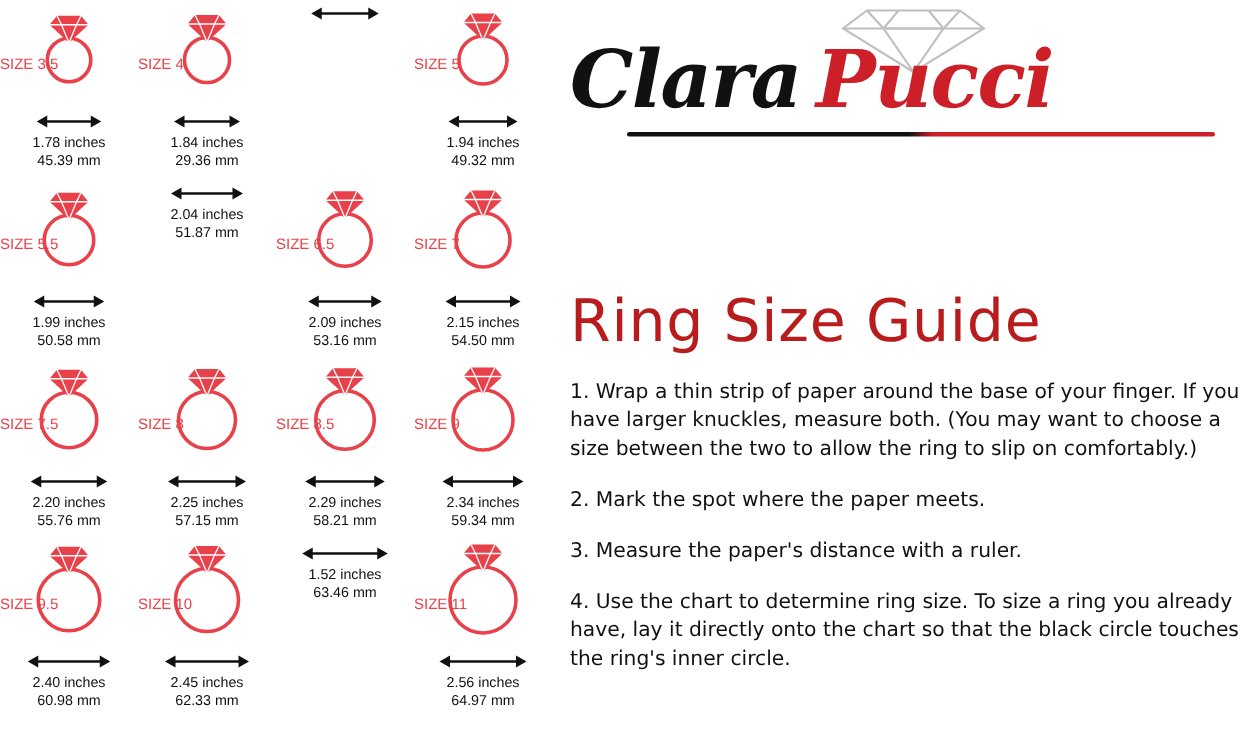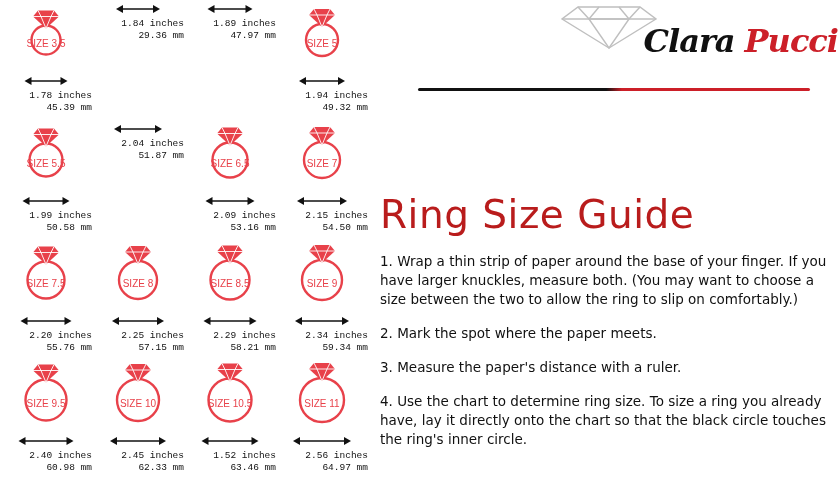--- a/index.html
+++ b/index.html
@@ -45,42 +45,40 @@
   }
   .ring-svg {
     display: block;
     margin: 0 auto;
   }
   .size-label {
     position: absolute;
     left: 0;
     right: 0;
     top: 36px;
-    text-align: center;
     font-size: 10px;
     color: #e8414a;
     font-family: "Liberation Sans", sans-serif;
     letter-spacing: 0px;
   }
   .arrow-row {
     position: relative;
     width: 92px;
     height: 14px;
   }
   .arrow-svg {
     display: block;
     margin: 0 auto;
   }
   .meas {
-    text-align: right;
+    text-align: center;
     font-size: 9.5px;
     line-height: 11.5px;
     color: #111111;
     margin-top: 2px;
-    font-family: Liberation Mono, monospace;
   }
 
   
   .right {
     position: absolute;
     left: 370px;
     top: 0;
     width: 469px;
     height: 501px;
   }
@@ -95,23 +93,23 @@
   .logo-diamond {
     position: absolute;
     left: 178px;
     top: 0px;
   }
   .logo-text {
     position: absolute;
     left: 0px;
     top: 18px;
     width: 458px;
-    text-align: right;
+    text-align: left;
     font-family: "DejaVu Serif", serif;
-    font-size: 32px;
+    font-size: 53px;
     font-style: italic;
     font-weight: bold;
     white-space: nowrap;
   }
   .logo-clara {
     color: #111111;
     letter-spacing: -1px;
   }
   .logo-pucci {
     color: #cc1f28;
@@ -179,44 +177,54 @@
             <path d="M24.5 7 L31.5 3 L31.5 11 Z" fill="#111"></path>
             <path d="M67.5 7 L60.5 3 L60.5 11 Z" fill="#111"></path>
           </svg>
         </div>
         <div class="meas">
           <div>1.78 inches</div>
           <div>45.39 mm</div>
         </div>
       </div>
       <div class="size-cell">
+        <div class="ring-wrap">
+          <svg class="ring-svg" width="92" height="72" viewBox="0 0 92 72">
+            <circle cx="46" cy="38" r="15" fill="none" stroke="#e8414a" stroke-width="2.4"></circle>
+            <g fill="#e8414a">
+              <path d="M33 14 L46 26 L59 14 L54 8 L38 8 Z"></path>
+            </g>
+            <g stroke="#ffffff" stroke-width="0.9" fill="none">
+              <path d="M33 14 L59 14"></path>
+              <path d="M38 8 L41 14 L46 26"></path>
+              <path d="M54 8 L51 14 L46 26"></path>
+            </g>
+          </svg>
+          <div class="size-label">SIZE 4</div>
+        </div>
         <div class="arrow-row">
           <svg class="arrow-svg" width="92" height="14" viewBox="0 0 92 14">
             <line x1="29" y1="7" x2="63" y2="7" stroke="#111" stroke-width="1.6"></line>
             <path d="M24 7 L31 3 L31 11 Z" fill="#111"></path>
             <path d="M68 7 L61 3 L61 11 Z" fill="#111"></path>
           </svg>
         </div>
         <div class="meas">
           <div>1.84 inches</div>
           <div>29.36 mm</div>
         </div>
       </div>
       <div class="size-cell">
         <div class="arrow-row">
           <svg class="arrow-svg" width="92" height="14" viewBox="0 0 92 14">
             <line x1="28.5" y1="7" x2="63.5" y2="7" stroke="#111" stroke-width="1.6"></line>
             <path d="M23.5 7 L30.5 3 L30.5 11 Z" fill="#111"></path>
             <path d="M68.5 7 L61.5 3 L61.5 11 Z" fill="#111"></path>
           </svg>
         </div>
-        <div class="meas">
-          <div>1.89 inches</div>
-          <div>47.97 mm</div>
-        </div>
       </div>
       <div class="size-cell">
         <div class="ring-wrap">
           <svg class="ring-svg" width="92" height="72" viewBox="0 0 92 72">
             <circle cx="46" cy="38" r="16" fill="none" stroke="#e8414a" stroke-width="2.4"></circle>
             <g fill="#e8414a">
               <path d="M33 13 L46 25 L59 13 L54 7 L38 7 Z"></path>
             </g>
             <g stroke="#ffffff" stroke-width="0.9" fill="none">
               <path d="M33 13 L59 13"></path>
@@ -488,34 +496,20 @@
             <path d="M18 7 L25 3 L25 11 Z" fill="#111"></path>
             <path d="M74 7 L67 3 L67 11 Z" fill="#111"></path>
           </svg>
         </div>
         <div class="meas">
           <div>2.45 inches</div>
           <div>62.33 mm</div>
         </div>
       </div>
       <div class="size-cell">
-        <div class="ring-wrap">
-          <svg class="ring-svg" width="92" height="72" viewBox="0 0 92 72">
-            <circle cx="46" cy="38" r="21.5" fill="none" stroke="#e8414a" stroke-width="2.4"></circle>
-            <g fill="#e8414a">
-              <path d="M33 7.5 L46 19.5 L59 7.5 L54 1.5 L38 1.5 Z"></path>
-            </g>
-            <g stroke="#ffffff" stroke-width="0.9" fill="none">
-              <path d="M33 7.5 L59 7.5"></path>
-              <path d="M38 1.5 L41 7.5 L46 19.5"></path>
-              <path d="M54 1.5 L51 7.5 L46 19.5"></path>
-            </g>
-          </svg>
-          <div class="size-label">SIZE 10.5</div>
-        </div>
         <div class="arrow-row">
           <svg class="arrow-svg" width="92" height="14" viewBox="0 0 92 14">
             <line x1="22.5" y1="7" x2="69.5" y2="7" stroke="#111" stroke-width="1.6"></line>
             <path d="M17.5 7 L24.5 3 L24.5 11 Z" fill="#111"></path>
             <path d="M74.5 7 L67.5 3 L67.5 11 Z" fill="#111"></path>
           </svg>
         </div>
         <div class="meas">
           <div>1.52 inches</div>
           <div>63.46 mm</div>

